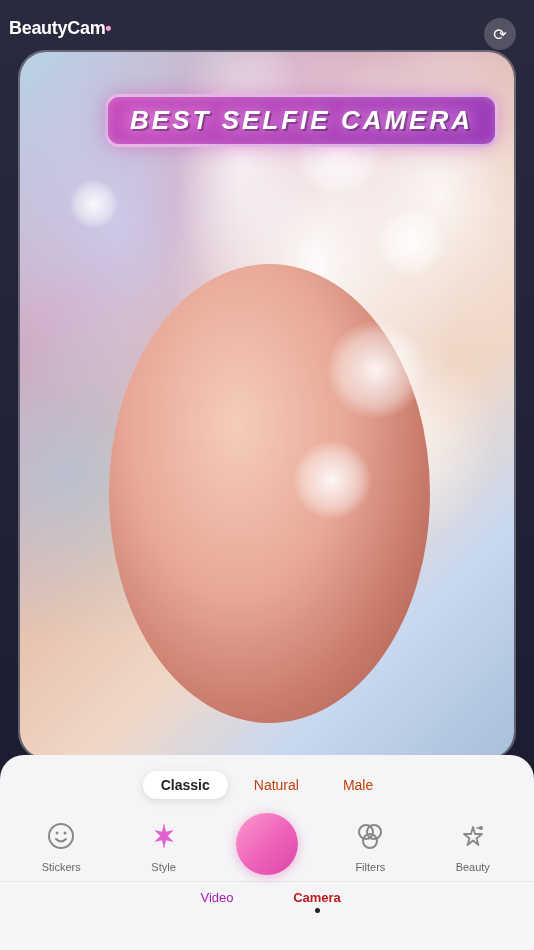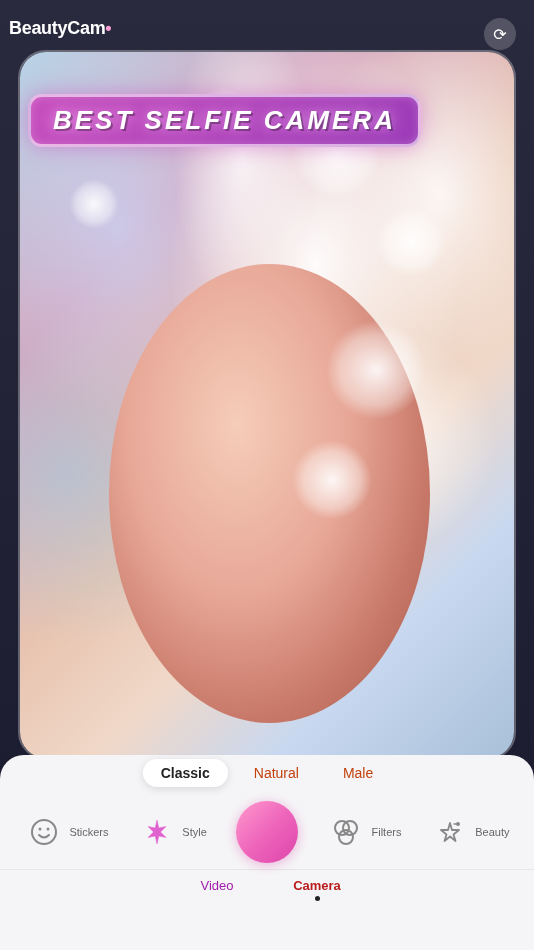--- a/index.html
+++ b/index.html
@@ -88,21 +88,21 @@
     .bokeh-6 { width: 80px; height: 80px; top: 55%; left: 55%; }
 
     
     .banner {
       position: absolute;
       top: 42px;
       left: 8px;
       right: 16px;
       z-index: 5;
       display: flex;
-      justify-content: flex-start;
+      justify-content: flex-end;
     }
     .banner-inner {
       background: linear-gradient(135deg, #c84fbe, #9b3bb8);
       border-radius: 14px;
       padding: 8px 22px;
       border: 3px solid rgba(255,255,255,0.6);
       box-shadow: 0 0 20px rgba(200,80,190,0.5), inset 0 0 10px rgba(255,255,255,0.2);
     }
     .banner-text {
       color: #fff;
@@ -124,21 +124,21 @@
       background: #f5f5f7;
       border-top-left-radius: 24px;
       border-top-right-radius: 24px;
     }
 
     
     .filter-tabs {
       display: flex;
       justify-content: center;
       gap: 8px;
-      padding-top: 4px;
+      padding-top: 16px;
       padding-bottom: 10px;
     }
     .filter-tab {
       padding: 6px 18px;
       border-radius: 20px;
       font-size: 14px;
       font-weight: 500;
       cursor: pointer;
       border: none;
       background: transparent;
@@ -153,21 +153,21 @@
 
     
     .icons-row {
       display: flex;
       justify-content: space-around;
       align-items: center;
       padding: 4px 10px 6px;
     }
     .icon-item {
       display: flex;
-      flex-direction: row;
+      flex-direction: column;
       align-items: center;
       gap: 5px;
       cursor: pointer;
       min-width: 60px;
     }
     .icon-symbol {
       width: 40px;
       height: 40px;
       display: flex;
       align-items: center;

